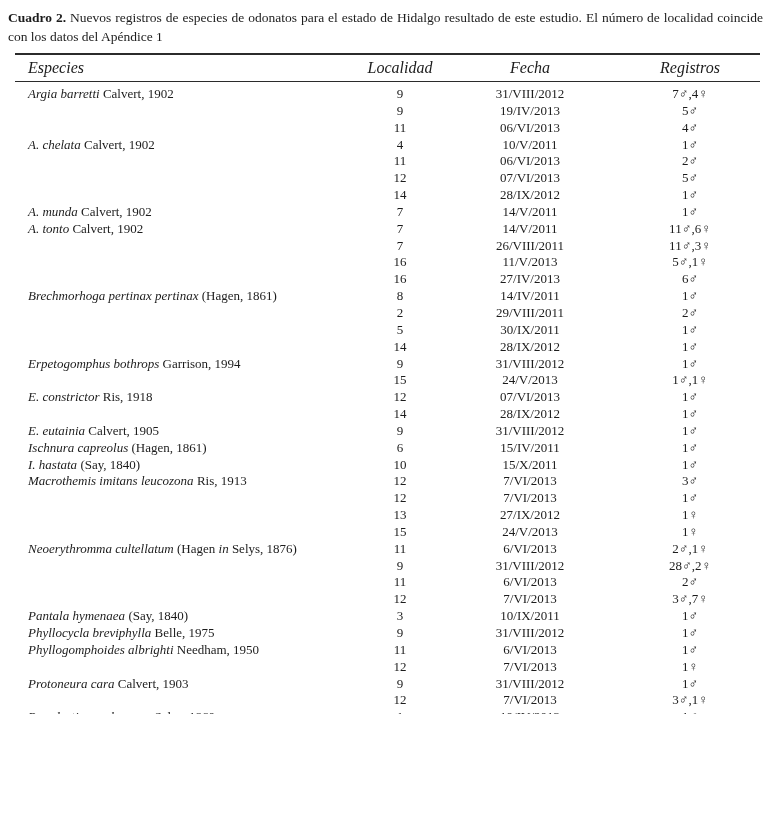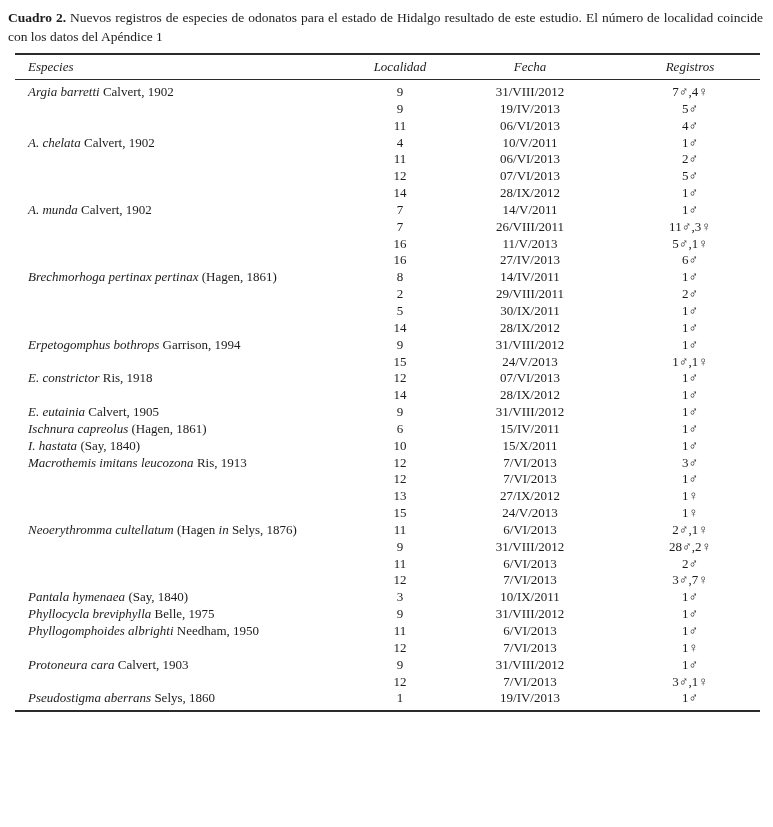--- a/index.html
+++ b/index.html
@@ -31,21 +31,21 @@
     width: 745px;
     margin: 7px 13px 0 15px;
   }
   col.c-especies  { width: 345px; }
   col.c-localidad { width: 80px;  }
   col.c-fecha     { width: 180px; }
   col.c-registros { width: 140px; }
   thead th {
     font-weight: normal;
     font-style: italic;
-    font-size: 13px;
+    font-size: 16px;
     border-top: 2px solid #2b2b2b;
     border-bottom: 1.5px solid #2b2b2b;
     padding: 4px 0 4px 0;
     text-align: center;
     white-space: nowrap;
   }
   thead th.especies {
     text-align: left;
     padding-left: 13px;
   }
@@ -134,20 +134,26 @@
           <td class="fecha">28/IX/2012</td>
           <td class="registros">1♂</td>
         </tr>
         <tr>
           <td class="especies"><i>A. munda</i><span> Calvert, 1902</span></td>
           <td class="localidad">7</td>
           <td class="fecha">14/V/2011</td>
           <td class="registros">1♂</td>
         </tr>
         <tr>
+          <td class="especies"><i>A. tonto</i><span> Calvert, 1902</span></td>
+          <td class="localidad">7</td>
+          <td class="fecha">14/V/2011</td>
+          <td class="registros">11♂,6♀</td>
+        </tr>
+        <tr>
           <td class="especies"></td>
           <td class="localidad">7</td>
           <td class="fecha">26/VIII/2011</td>
           <td class="registros">11♂,3♀</td>
         </tr>
         <tr>
           <td class="especies"></td>
           <td class="localidad">16</td>
           <td class="fecha">11/V/2013</td>
           <td class="registros">5♂,1♀</td>

